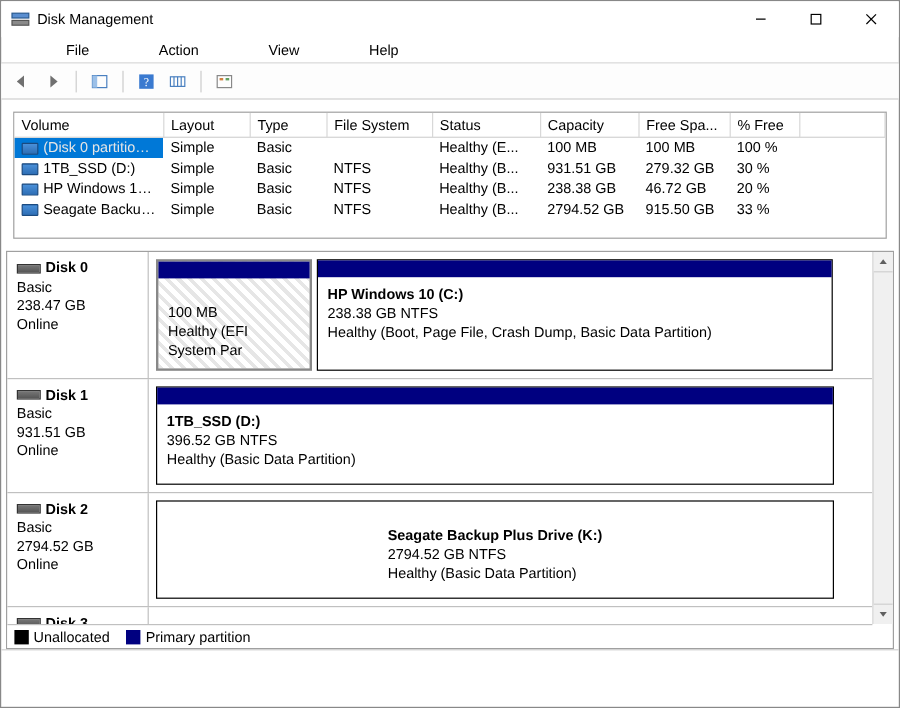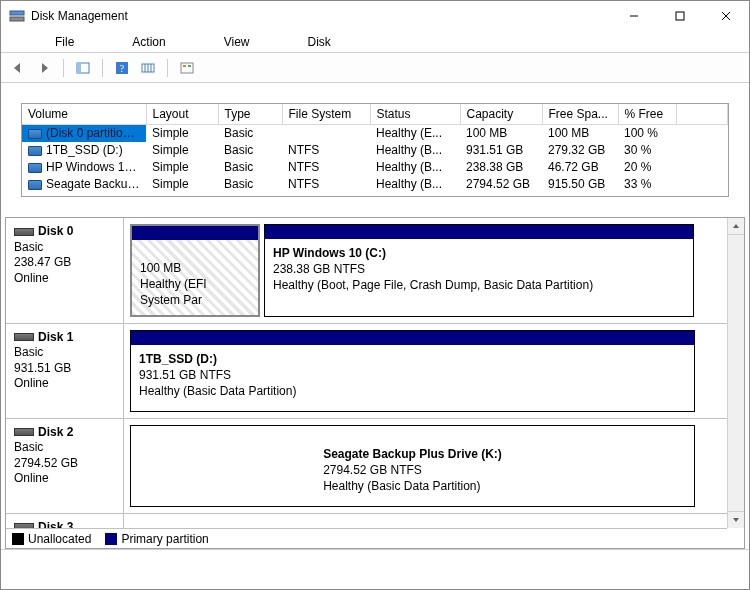--- a/index.html
+++ b/index.html
@@ -58,22 +58,22 @@
   .tb-btn {
     width: 22px; height: 22px;
     display: flex; align-items: center; justify-content: center;
     border: 1px solid transparent;
   }
   .tb-sep { width: 1px; height: 18px; background: #ccc; margin: 0 4px; }
 
   
   .volume-pane {
     border: 1px solid #a0a0a0;
-    margin: 20px;
-    height: 94px;
+    margin: 10px;
+    height: 106px;
     overflow: hidden;
     background: #fff;
   }
   .vol-table { width: 100%; border-collapse: collapse; table-layout: fixed; }
   .vol-head th {
     text-align: left;
     font-weight: 400;
     padding: 3px 6px;
     border-right: 1px solid #d8d8d8;
     border-bottom: 1px solid #d8d8d8;
@@ -84,21 +84,21 @@
   }
   .vol-row td {
     padding: 1px 6px;
     white-space: nowrap;
     overflow: hidden;
     text-overflow: ellipsis;
     font-size: 12px;
     height: 17px;
   }
   .vol-row.selected td:first-child {
-    background: #0078d7; color: #0f172a;
+    background: #0078d7; color: #e5e5e5;
   }
   .vol-icon {
     display: inline-block; width: 14px; height: 10px;
     background: linear-gradient(#4a90d9,#2e6eb5);
     border: 1px solid #1a4a80;
     vertical-align: middle; margin-right: 4px;
     border-radius: 1px;
   }
 
   
@@ -235,21 +235,21 @@
           <line x1="9" y1="1" x2="1" y2="9" stroke="#000"></line>
         </svg>
       </div>
   </div>
 </div>
 
 <div class="menubar">
   <span class="menu-item">File</span>
   <span class="menu-item">Action</span>
   <span class="menu-item">View</span>
-  <span class="menu-item">Disk</span>
+  <span class="menu-item">Help</span>
 </div>
 
 <div class="toolbar">
   <div class="tb-btn">
       <svg width="14" height="14" viewBox="0 0 14 14">
         <path d="M9 2 L3 7 L9 12 Z" fill="#707070"></path>
       </svg>
     </div>
   <div class="tb-btn">
       <svg width="14" height="14" viewBox="0 0 14 14">
@@ -396,21 +396,21 @@
           <div><span class="disk-icon"></span><b>Disk 1</b></div>
           <div>Basic</div>
           <div>931.51 GB</div>
           <div>Online</div>
         </div>
         <div class="disk-parts">
           <div class="partition" style="width: 565px;">
             <div class="part-header"></div>
             <div class="part-body">
               <div><b>1TB_SSD  (D:)</b></div>
-              <div>931.51 GB NTFS</div>
+              <div>396.52 GB NTFS</div>
               <div>Healthy (Basic Data Partition)</div>
             </div>
           </div>
         </div>
       </div>
       <div class="disk-row">
         <div class="disk-info">
           <div><span class="disk-icon"></span><b>Disk 2</b></div>
           <div>Basic</div>
           <div>2794.52 GB</div>

